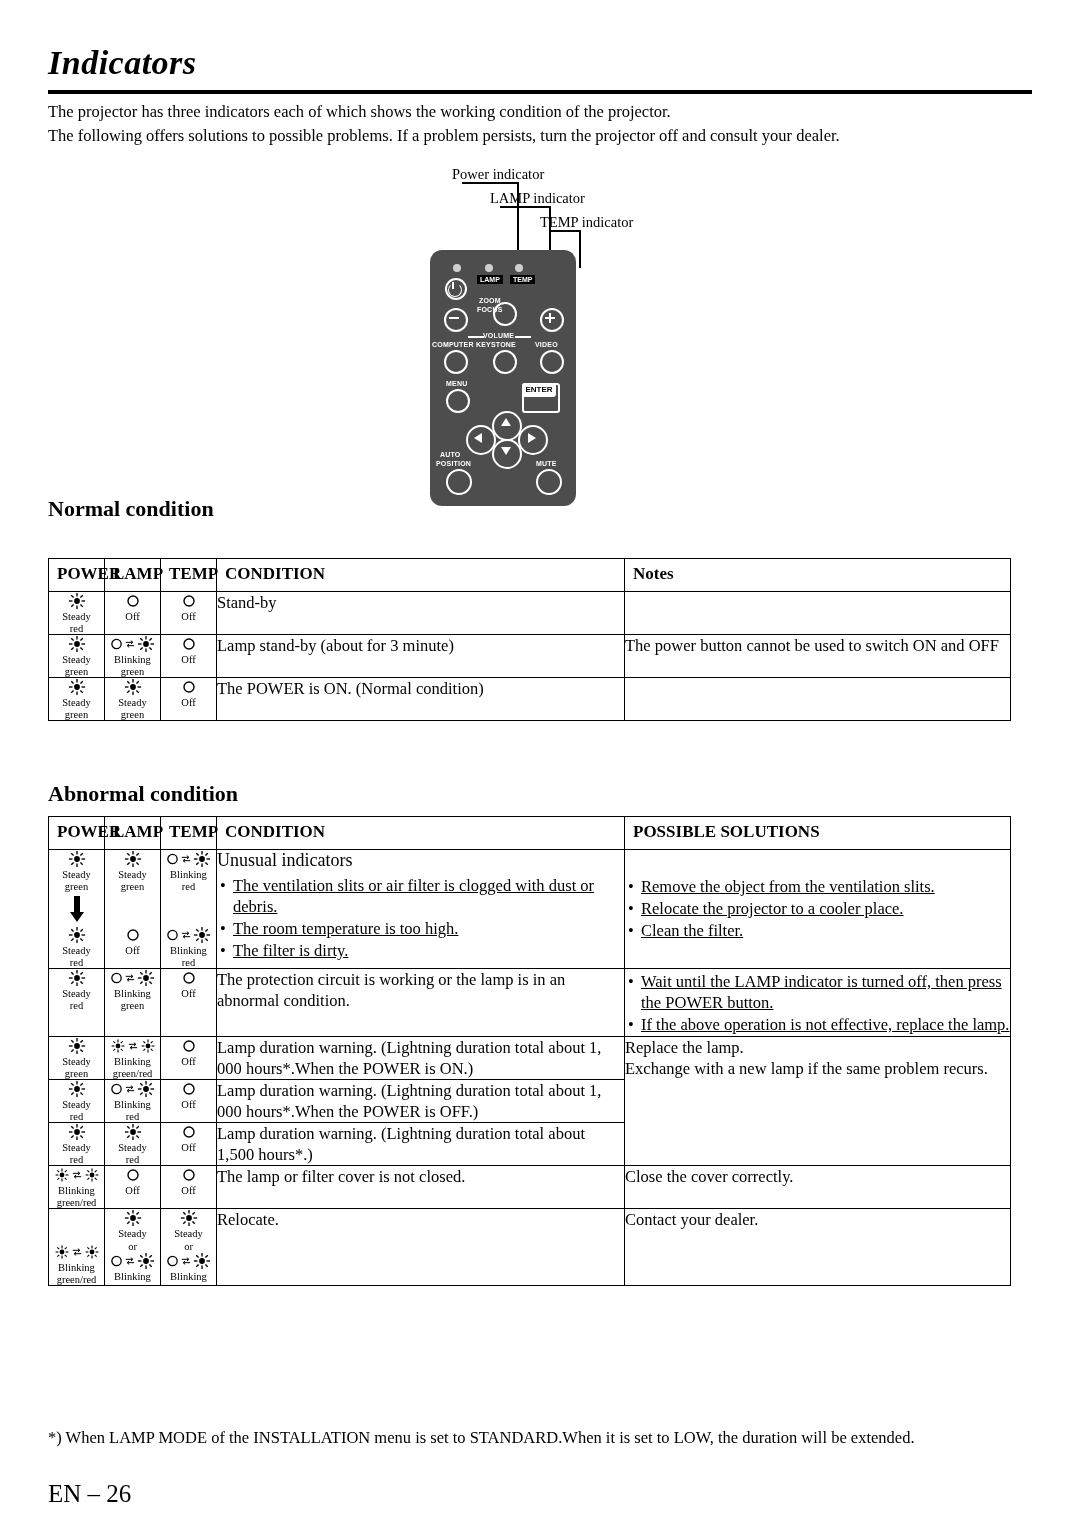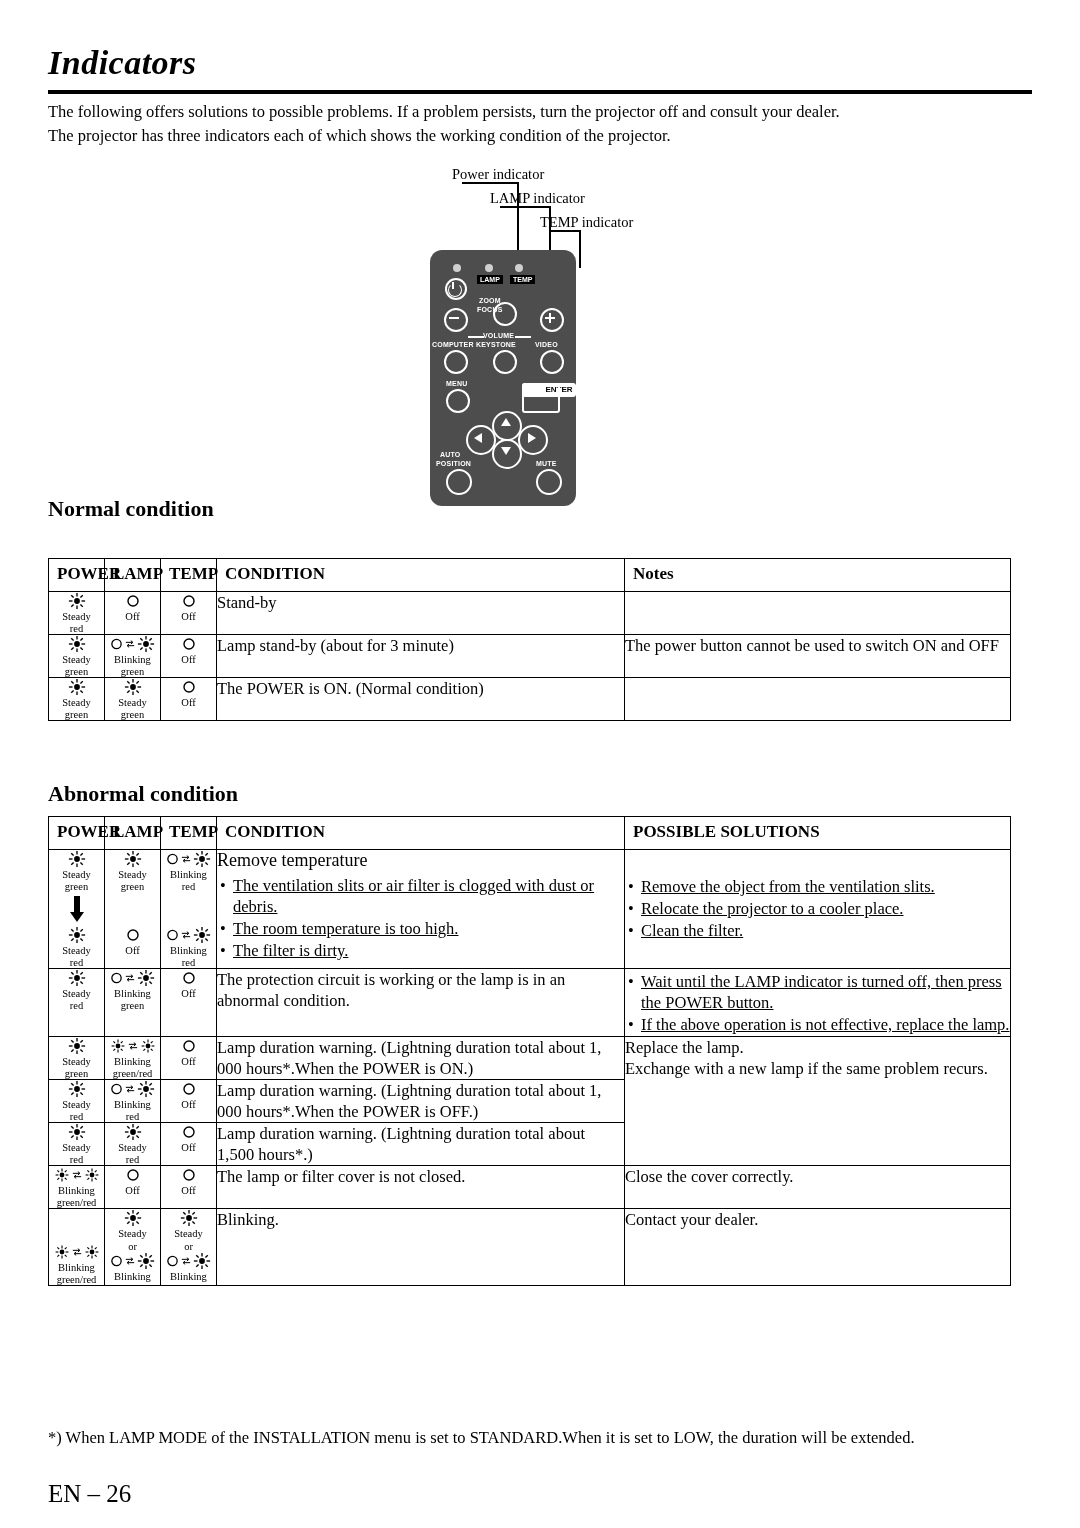--- a/index.html
+++ b/index.html
@@ -44,22 +44,22 @@
 </style>
 </head>
 <body>
 
 <div class="page">
 
   <div class="title">Indicators</div>
   <div class="title-rule"></div>
 
   <div class="intro">
+    <p>The projector has three indicators each of which shows the working condition of the projector.</p>
     <p>The following offers solutions to possible problems. If a problem persists, turn the projector off and consult your dealer.</p>
-    <p>The projector has three indicators each of which shows the working condition of the projector.</p>
   </div>
 
   <div class="diagram">
     <div class="callout-label" style="left:22px;top:0px;">Power indicator</div>
     <div class="callout-label" style="left:60px;top:24px;">LAMP indicator</div>
     <div class="callout-label" style="left:110px;top:48px;">TEMP indicator</div>
 
     <div class="leader" style="left:32px;top:16px;width:56px;height:1.5px;"></div>
     <div class="leader" style="left:87px;top:16px;width:1.5px;height:86px;"></div>
     <div class="leader" style="left:70px;top:40px;width:50px;height:1.5px;"></div>
@@ -93,21 +93,21 @@
       <div class="wline" style="left:85px;top:86px;width:16px;height:1.5px;"></div>
       <div class="lbl" style="left:2px;top:91px;">COMPUTER</div>
       <div class="lbl" style="left:46px;top:91px;">KEYSTONE</div>
       <div class="lbl" style="left:105px;top:91px;">VIDEO</div>
       <div class="btn" style="left:14px;top:100px;width:20px;height:20px;"></div>
       <div class="btn" style="left:63px;top:100px;width:20px;height:20px;"></div>
       <div class="btn" style="left:110px;top:100px;width:20px;height:20px;"></div>
 
       <div class="lbl" style="left:16px;top:130px;">MENU</div>
       <div class="btn" style="left:16px;top:139px;width:20px;height:20px;"></div>
-      <div class="enterbtn" style="left:92px;top:133px;width:34px;height:14px;line-height:14px;padding-left:20px;">ENTER</div>
+      <div class="enterbtn" style="left:92px;top:133px;width:34px;height:14px;line-height:14px;">ENTER</div>
       <div style="position:absolute;left:92px;top:133px;width:34px;height:26px;border:2px solid #fff;border-radius:3px;"></div>
 
       <div style="position:absolute;left:62px;top:161px;width:26px;height:26px;border:2px solid #fff;border-radius:50%;"></div>
       <div class="tri" style="left:71px;top:168px;border-left:5px solid transparent;border-right:5px solid transparent;border-bottom:8px solid #fff;"></div>
       <div style="position:absolute;left:36px;top:175px;width:26px;height:26px;border:2px solid #fff;border-radius:50%;"></div>
       <div class="tri" style="left:44px;top:183px;border-top:5px solid transparent;border-bottom:5px solid transparent;border-right:8px solid #fff;"></div>
       <div style="position:absolute;left:88px;top:175px;width:26px;height:26px;border:2px solid #fff;border-radius:50%;"></div>
       <div class="tri" style="left:98px;top:183px;border-top:5px solid transparent;border-bottom:5px solid transparent;border-left:8px solid #fff;"></div>
       <div style="position:absolute;left:62px;top:189px;width:26px;height:26px;border:2px solid #fff;border-radius:50%;"></div>
       <div class="tri" style="left:71px;top:197px;border-left:5px solid transparent;border-right:5px solid transparent;border-top:8px solid #fff;"></div>
@@ -436,21 +436,21 @@
                   <line x1="3.6" y1="3.6" x2="6.2" y2="6.2"></line>
                   <line x1="13.8" y1="13.8" x2="16.4" y2="16.4"></line>
                   <line x1="16.4" y1="3.6" x2="13.8" y2="6.2"></line>
                   <line x1="6.2" y1="13.8" x2="3.6" y2="16.4"></line>
                 </g>
               </svg>
         </div>
         <div class="ilab">Blinking<br>red</div>
       </td>
       <td class="cond">
-        <div style="font-size:18px;margin-bottom:4px;">Remove temperature</div>
+        <div style="font-size:18px;margin-bottom:4px;">Unusual indicators</div>
         <ul class="b">
           <li>The ventilation slits or air filter is clogged with dust or debris.</li>
           <li>The room temperature is too high.</li>
           <li>The filter is dirty.</li>
         </ul>
       </td>
       <td class="notes">
         <div style="height:24px;"></div>
         <ul class="b">
           <li>Remove the object from the ventilation slits.</li>
@@ -877,21 +877,21 @@
                   <line x1="15" y1="10" x2="19" y2="10"></line>
                   <line x1="3.6" y1="3.6" x2="6.2" y2="6.2"></line>
                   <line x1="13.8" y1="13.8" x2="16.4" y2="16.4"></line>
                   <line x1="16.4" y1="3.6" x2="13.8" y2="6.2"></line>
                   <line x1="6.2" y1="13.8" x2="3.6" y2="16.4"></line>
                 </g>
               </svg>
         </div>
         <div class="ilab">Blinking</div>
       </td>
-      <td class="cond">Blinking.</td>
+      <td class="cond">Relocate.</td>
       <td class="notes">Contact your dealer.</td>
     </tr>
   </tbody>
     </table>
 
   <div class="footnote" style="top:1428px;width:986px;">*) When LAMP MODE of the INSTALLATION menu is set to STANDARD.When it is set to LOW, the duration will be extended.</div>
   <div class="pagenum" style="top:1480px;">EN – 26</div>
 
 </div>
 

